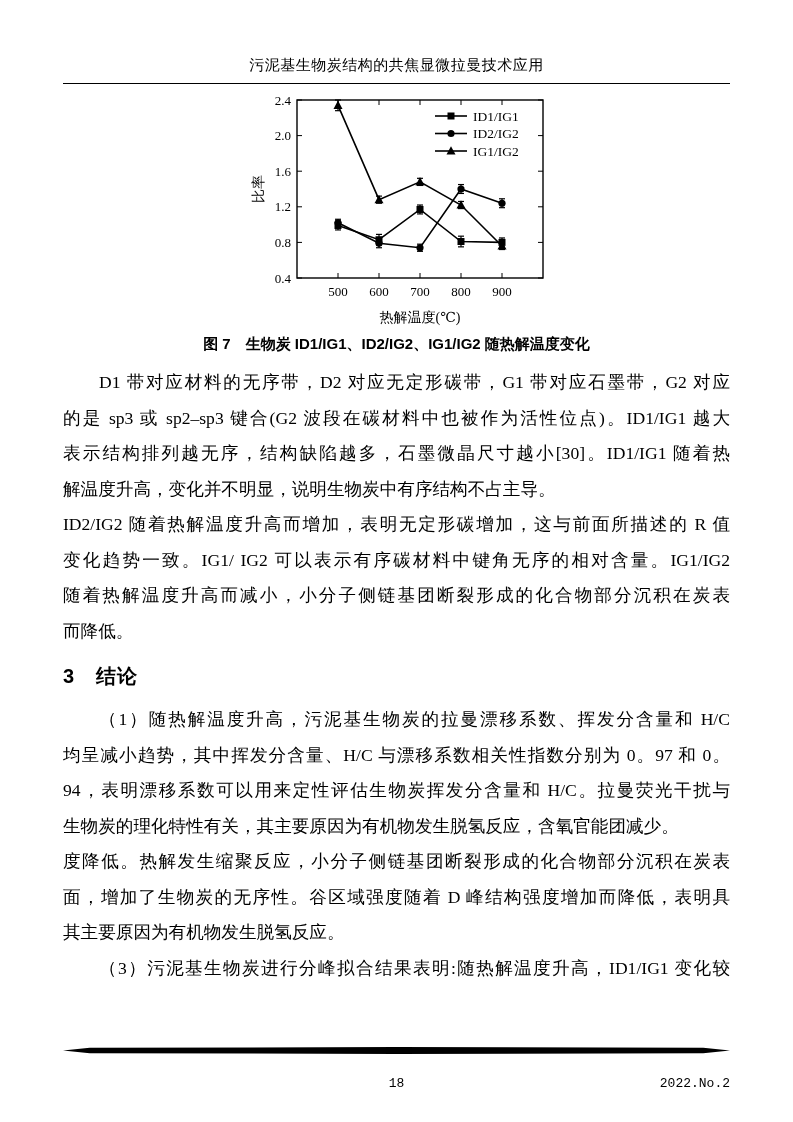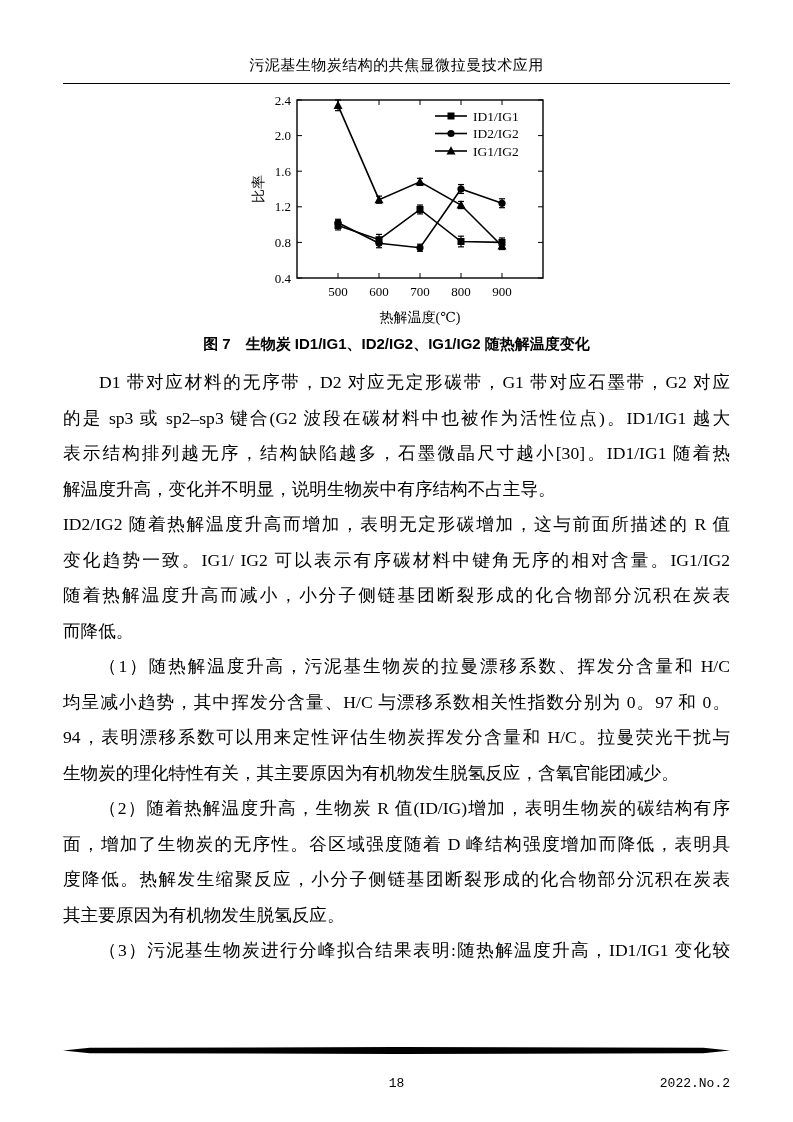--- a/index.html
+++ b/index.html
@@ -168,29 +168,29 @@
   <div class="tline ind">D1 带对应材料的无序带，D2 对应无定形碳带，G1 带对应石墨带，G2 对应</div>
   <div class="tline">的是 sp3 或 sp2–sp3 键合(G2 波段在碳材料中也被作为活性位点)。ID1/IG1 越大</div>
   <div class="tline">表示结构排列越无序，结构缺陷越多，石墨微晶尺寸越小[30]。ID1/IG1 随着热</div>
   <div class="tline end">解温度升高，变化并不明显，说明生物炭中有序结构不占主导。</div>
 
   <div class="tline">ID2/IG2 随着热解温度升高而增加，表明无定形碳增加，这与前面所描述的 R 值</div>
   <div class="tline">变化趋势一致。IG1/ IG2 可以表示有序碳材料中键角无序的相对含量。IG1/IG2</div>
   <div class="tline">随着热解温度升高而减小，小分子侧链基团断裂形成的化合物部分沉积在炭表</div>
   <div class="tline end">而降低。</div>
 
+  <div class="heading">3　结论</div>
 
   <div class="tline ind">（1）随热解温度升高，污泥基生物炭的拉曼漂移系数、挥发分含量和 H/C</div>
   <div class="tline">均呈减小趋势，其中挥发分含量、H/C 与漂移系数相关性指数分别为 0。97 和 0。</div>
   <div class="tline">94，表明漂移系数可以用来定性评估生物炭挥发分含量和 H/C。拉曼荧光干扰与</div>
   <div class="tline end">生物炭的理化特性有关，其主要原因为有机物发生脱氢反应，含氧官能团减少。</div>
 
-  <div class="tline ind">（2）随着热解温度升高，生物炭 R 值(ID/IG)增加，表明生物炭的碳结构有序</div>
+  <div class="tline">度降低。热解发生缩聚反应，小分子侧链基团断裂形成的化合物部分沉积在炭表</div>
   <div class="tline">面，增加了生物炭的无序性。谷区域强度随着 D 峰结构强度增加而降低，表明具</div>
-  <div class="tline">度降低。热解发生缩聚反应，小分子侧链基团断裂形成的化合物部分沉积在炭表</div>
   <div class="tline end">其主要原因为有机物发生脱氢反应。</div>
 
   <div class="tline ind">（3）污泥基生物炭进行分峰拟合结果表明:随热解温度升高，ID1/IG1 变化较</div>
 </div>
 
 <div class="footer-rule"></div>
 <div class="footer-page">18</div>
 <div class="footer-issue">2022.No.2</div>
 
 </body></html>

